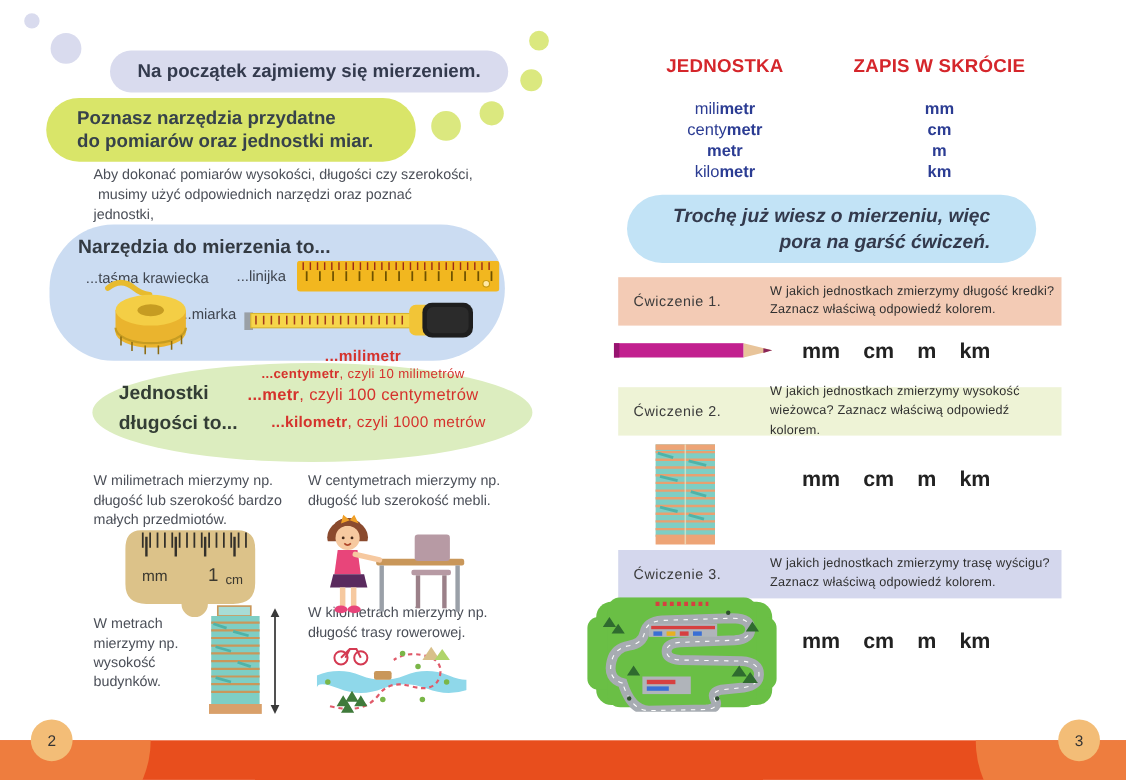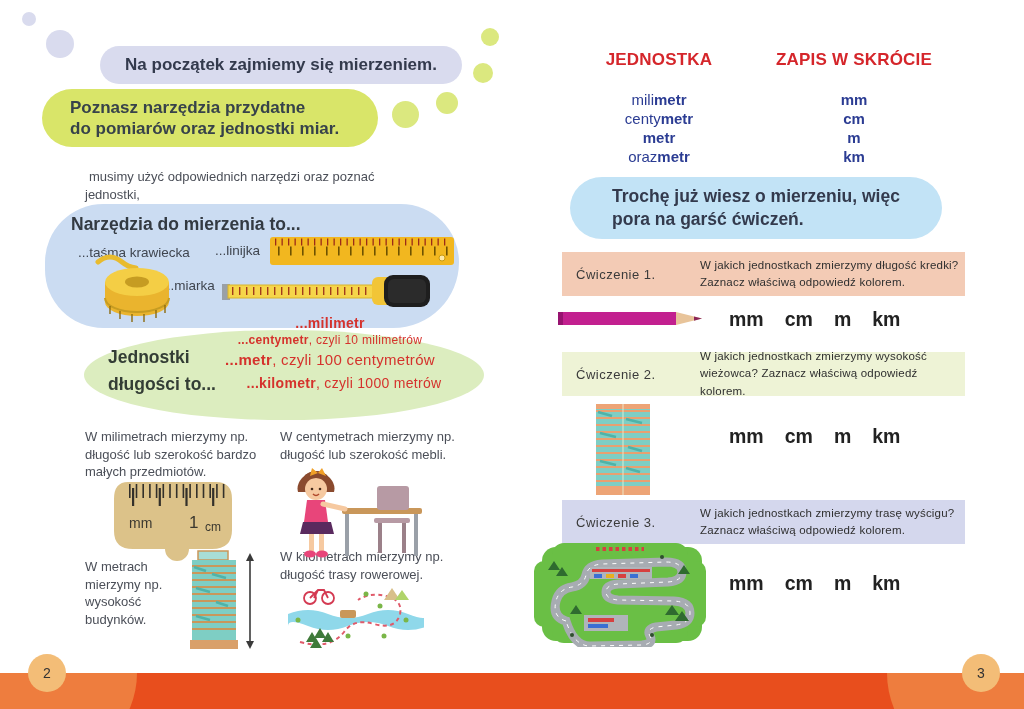--- a/index.html
+++ b/index.html
@@ -28,21 +28,21 @@
   .red-lines .l4{font-size:14px;line-height:25px;padding-left:28px;}
   .red-lines b{font-weight:bold;}
 
   .example{position:absolute;font-size:13px;color:#4b4f58;line-height:1.35;}
 
   
   .tbl-header{position:absolute;top:50px;font-size:17px;font-weight:bold;color:#d5262b;text-align:center;letter-spacing:.2px;}
   .unit-col{position:absolute;top:90px;text-align:center;font-size:15px;color:#2b3c93;line-height:19px;}
   .unit-col b{font-weight:bold;}
   .practice-bubble{left:570px;top:177px;width:372px;height:62px;background:#c2e3f6;border-radius:32px/50%;
-    display:flex;align-items:center;justify-content:center;text-align:left;font-size:17.5px;font-weight:bold;color:#333a4d;line-height:1.3;}
+    display:flex;align-items:center;justify-content:center;text-align:right;font-size:17.5px;font-weight:bold;color:#333a4d;line-height:1.3;font-style:italic;}
   .ex-band{position:absolute;left:562px;width:403px;height:44px;}
   .ex-title{position:absolute;left:14px;top:50%;transform:translateY(-50%);font-size:13px;color:#3b3b3b;letter-spacing:.5px;}
   .ex-q{position:absolute;left:138px;top:50%;transform:translateY(-50%);width:260px;font-size:11.5px;color:#2f2f2f;line-height:1.5;letter-spacing:.2px;}
   .opts{position:absolute;display:flex;gap:21px;font-size:19.5px;font-weight:bold;color:#222;}
 
   
   .bar{left:0;top:673px;width:1024px;height:36px;background:#e84e1d;overflow:hidden;}
   .bar-light{position:absolute;background:#ee7d3e;border-radius:50%;}
   .pagenum{position:absolute;width:38px;height:38px;border-radius:50%;background:#f3bd77;
     display:flex;align-items:center;justify-content:center;font-size:14px;color:#333;z-index:5;}
@@ -65,21 +65,21 @@
   </div>
 
   <div class="bubble goal-bubble">
     <span>
       <span>Poznasz narzędzia przydatne</span><br>
       <span>do pomiarów oraz jednostki miar.</span>
     </span>
   </div>
 
   <div class="abs intro-par">
-    <br>
+    <span>Aby dokonać pomiarów wysokości, długości czy szerokości,</span><br>
     <span style="padding-left:4px;">musimy użyć odpowiednich narzędzi oraz poznać jednostki,</span><br>
     <span>w których będziemy je przedstawiać.</span>
   </div>
 
   <div class="bubble tools-bubble">
     <div class="tools-title">Narzędzia do mierzenia to...</div>
     <div class="tool-label" style="left:33px;top:41px;">...taśma krawiecka</div>
     <div class="tool-label" style="left:170px;top:39px;">...linijka</div>
     <div class="tool-label" style="left:118px;top:74px;">...miarka</div>
 
@@ -188,21 +188,21 @@
       <circle cx="10" cy="40" r="2.5" fill="#7ab648"></circle>
   </svg>
 
   <div class="tbl-header" style="left:578px;width:162px;">JEDNOSTKA</div>
   <div class="tbl-header" style="left:760px;width:188px;text-align:center;">ZAPIS W SKRÓCIE</div>
 
   <div class="unit-col" style="left:578px;width:162px;">
     <div><span>mili</span><b>metr</b></div>
     <div><span>centy</span><b>metr</b></div>
     <div><span></span><b>metr</b></div>
-    <div><span>oraz</span><b>metr</b></div>
+    <div><span>kilo</span><b>metr</b></div>
   </div>
   <div class="unit-col" style="left:760px;width:188px;font-weight:bold;">
     <div>mm</div>
     <div>cm</div>
     <div>m</div>
     <div>km</div>
   </div>
 
   <div class="bubble practice-bubble">
     <span>

